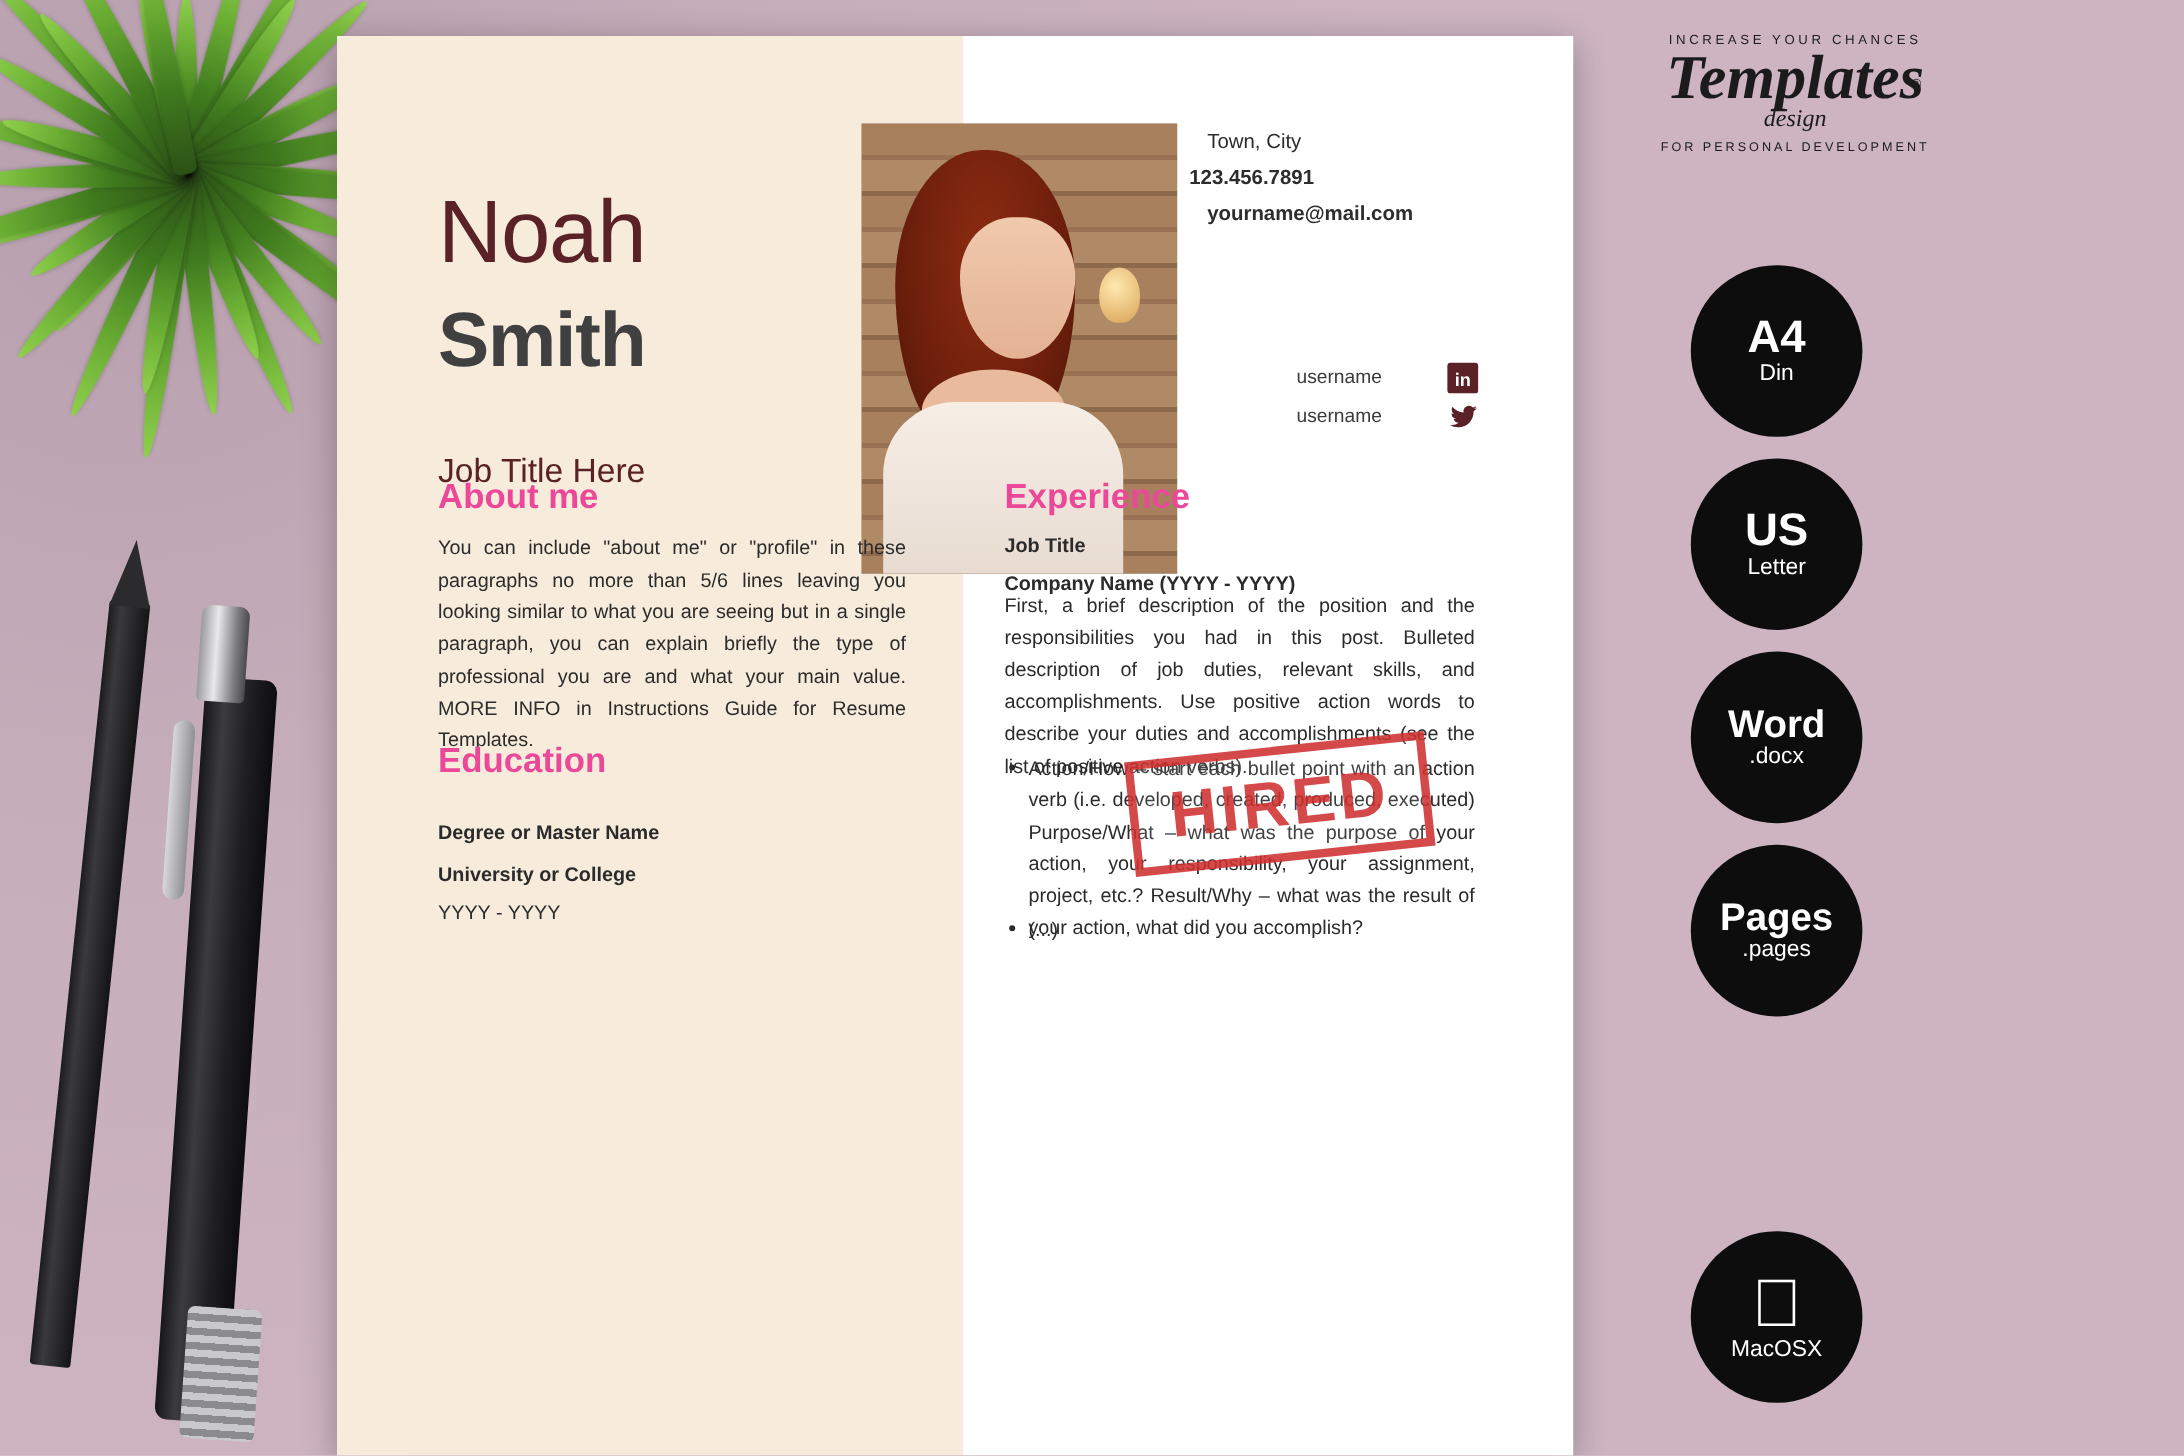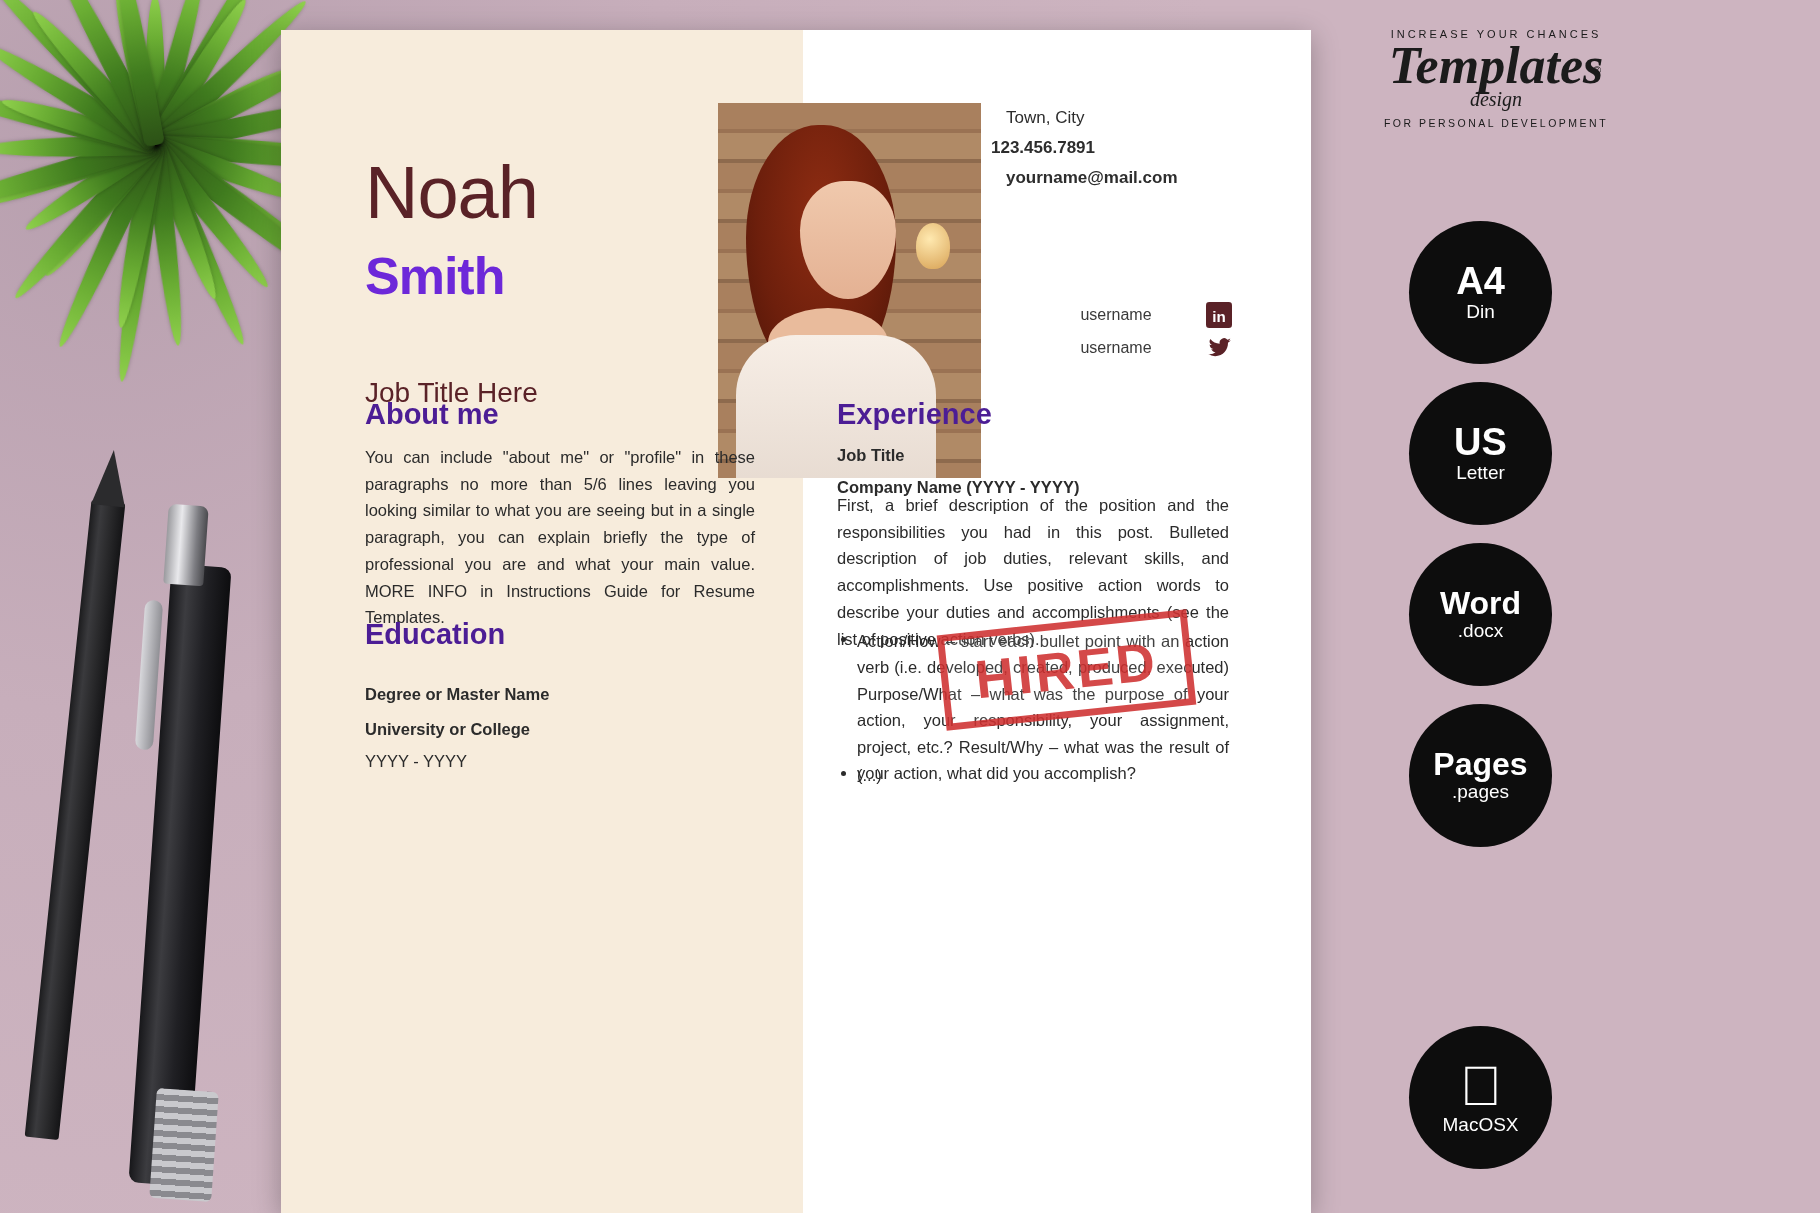--- a/index.html
+++ b/index.html
@@ -74,21 +74,21 @@
   #right-col{
     position:absolute;left:522px;top:0;right:0;height:100%;
     background:#ffffff;
   }
   .name-first{
     position:absolute;left:84px;top:120px;
     font-size:74px;color:#5a2227;font-weight:400;letter-spacing:-1px;
   }
   .name-last{
     position:absolute;left:84px;top:216px;
-    font-size:52px;color:#6d28d9;font-weight:700;letter-spacing:-1px;
+    font-size:64px;color:#404040;font-weight:700;letter-spacing:-1px;
   }
   .job-title{
     position:absolute;left:84px;top:347px;
     font-size:28px;color:#5a2227;font-weight:400;
   }
   
   .photo{
     position:absolute;left:437px;top:73px;width:263px;height:375px;
     overflow:hidden;background:#8a6a52;
   }
@@ -131,21 +131,21 @@
   .social{
     position:absolute;font-size:16px;color:#3a3a3a;text-align:center;
   }
   .social.s0{left:760px;top:276px;width:150px;}
   .social.s1{left:760px;top:309px;width:150px;}
   .sicon{position:absolute;width:26px;height:26px;}
   .sicon.i0{left:925px;top:272px;}
   .sicon.i1{left:925px;top:305px;}
 
   .sec-title{
-    position:absolute;font-size:29px;font-weight:700;color:#4c1d95;
+    position:absolute;font-size:29px;font-weight:700;color:#ec4899;
   }
   .about-title{left:84px;top:368px;}
   .edu-title{left:84px;top:588px;}
   .exp-title{left:556px;top:368px;}
 
   .body-text{
     position:absolute;font-size:16.5px;line-height:1.62;color:#2b2b2b;
     text-align:justify;
   }
   #about-text{left:84px;top:414px;width:390px;}

